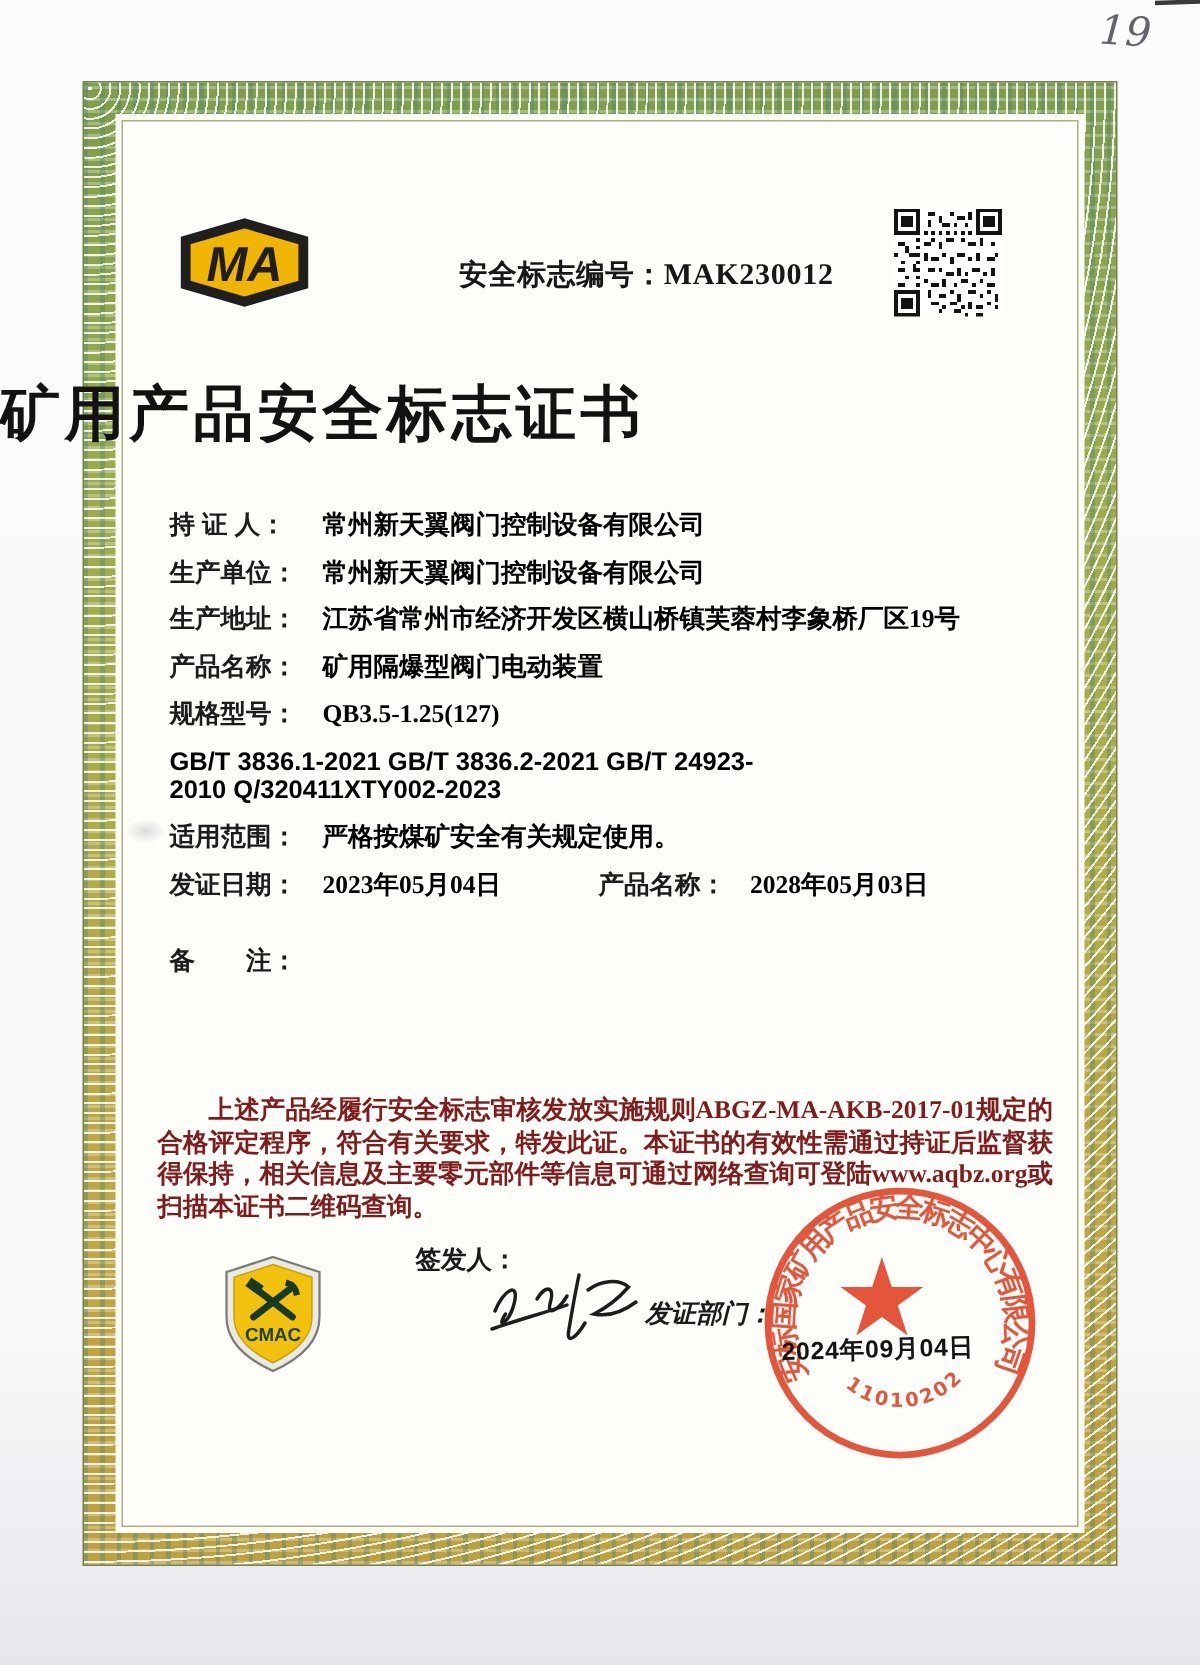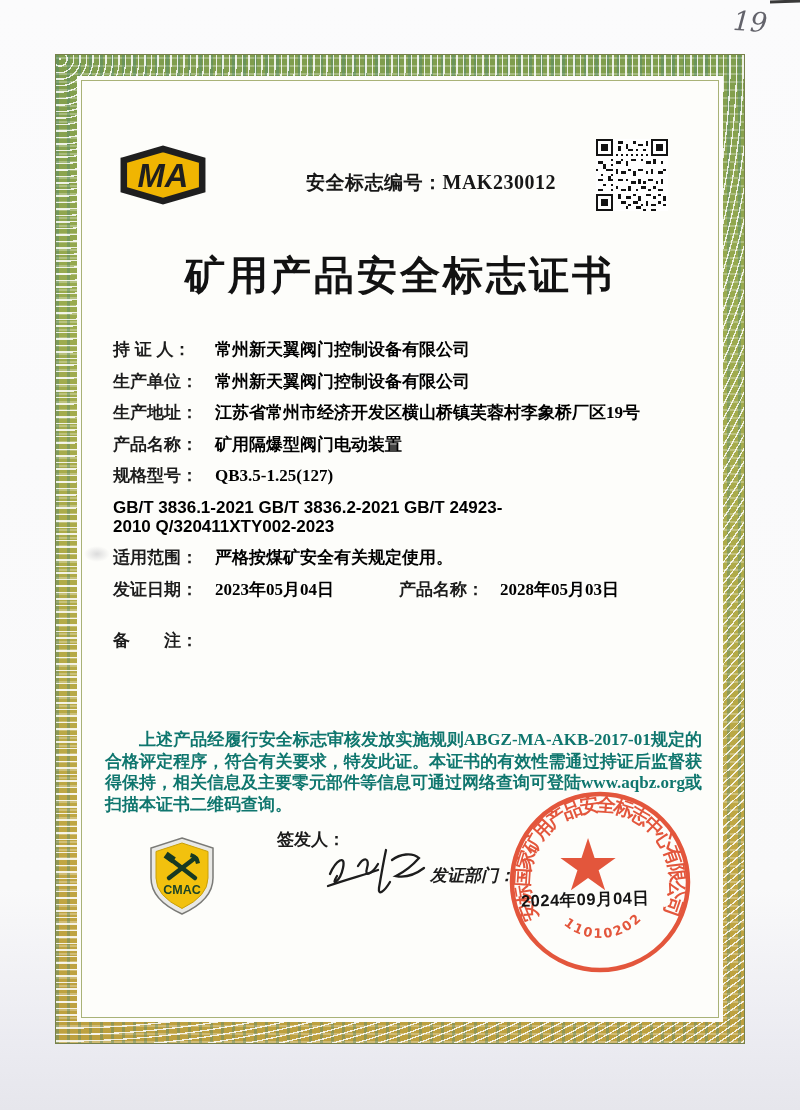--- a/index.html
+++ b/index.html
@@ -23,39 +23,39 @@
   .scan-edge{position:absolute;top:0;right:0;width:30px;height:3px;background:#3a3a3a;transform:skewY(-2deg);}
   .smudge{position:absolute;left:84px;top:546px;width:26px;height:16px;background:radial-gradient(ellipse,rgba(120,120,130,.25),rgba(120,120,130,0) 70%);}
   .corner-note{position:absolute;left:733px;top:6px;font-family:"DejaVu Serif",serif;font-style:italic;font-size:27px;color:#63636b;transform:rotate(4deg);}
 
   
   .ma-logo{position:absolute;left:114px;top:140px;}
   .certno{position:absolute;left:306px;top:170px;font-family:"Liberation Serif","DejaVu Serif",serif;font-size:19px;font-weight:600;color:#171717;letter-spacing:.5px;}
   .certno .val{font-size:20px;letter-spacing:.5px;}
   .qr{position:absolute;left:596px;top:139px;width:72px;height:72px;}
 
-  .doc-title{position:absolute;left:0;top:248px;width:800px;text-align:center;
+  .doc-title{position:absolute;left:0;top:248px;width:800px;
     font-family:"Liberation Serif","DejaVu Serif",serif;font-weight:bold;
     font-size:40px;letter-spacing:3px;color:#121212;}
 
   
   .rows{position:absolute;left:113px;top:340px;width:586px;}
   .row{display:flex;margin-bottom:12.5px;font-size:17px;line-height:19px;}
   .flabel{width:102px;flex:none;font-weight:bold;color:#1c1c1c;}
   .fvalue{font-weight:bold;color:#000000;font-family:"Liberation Serif","DejaVu Serif",serif;}
   .row.wide .flabel{width:197px;}
   .row.wide .fvalue{width:392px;font-family:"Liberation Sans","DejaVu Sans",sans-serif;font-size:17px;line-height:19px;}
   .row.dates .fvalue.issue{width:184px;}
   .row.dates .flabel.valid{width:101px;}
   .row.remark{margin-top:32px;}
 
   
   .statement{position:absolute;left:105px;top:729px;width:597px;
     font-family:"Liberation Serif","DejaVu Serif",serif;font-weight:bold;
-    font-size:17px;line-height:21.5px;color:#0f766e;text-align:justify;text-indent:2em;}
+    font-size:17px;line-height:21.5px;color:#7f1d1d;text-align:justify;text-indent:2em;}
 
   
   .cmac{position:absolute;left:147px;top:836px;}
   .signer{position:absolute;left:277px;top:828px;font-size:17px;font-weight:bold;}
   .dept{position:absolute;left:430px;top:864px;font-size:17px;font-weight:bold;font-style:italic;}
   .signature{position:absolute;left:320px;top:838px;}
   .stamp{position:absolute;left:500px;top:790px;width:204px;height:190px;opacity:.93;}
   .stamp-date{position:absolute;left:521px;top:889px;font-size:16.5px;font-weight:bold;color:#141414;letter-spacing:.5px;transform:rotate(-1.5deg);}
 </style>
 </head>

